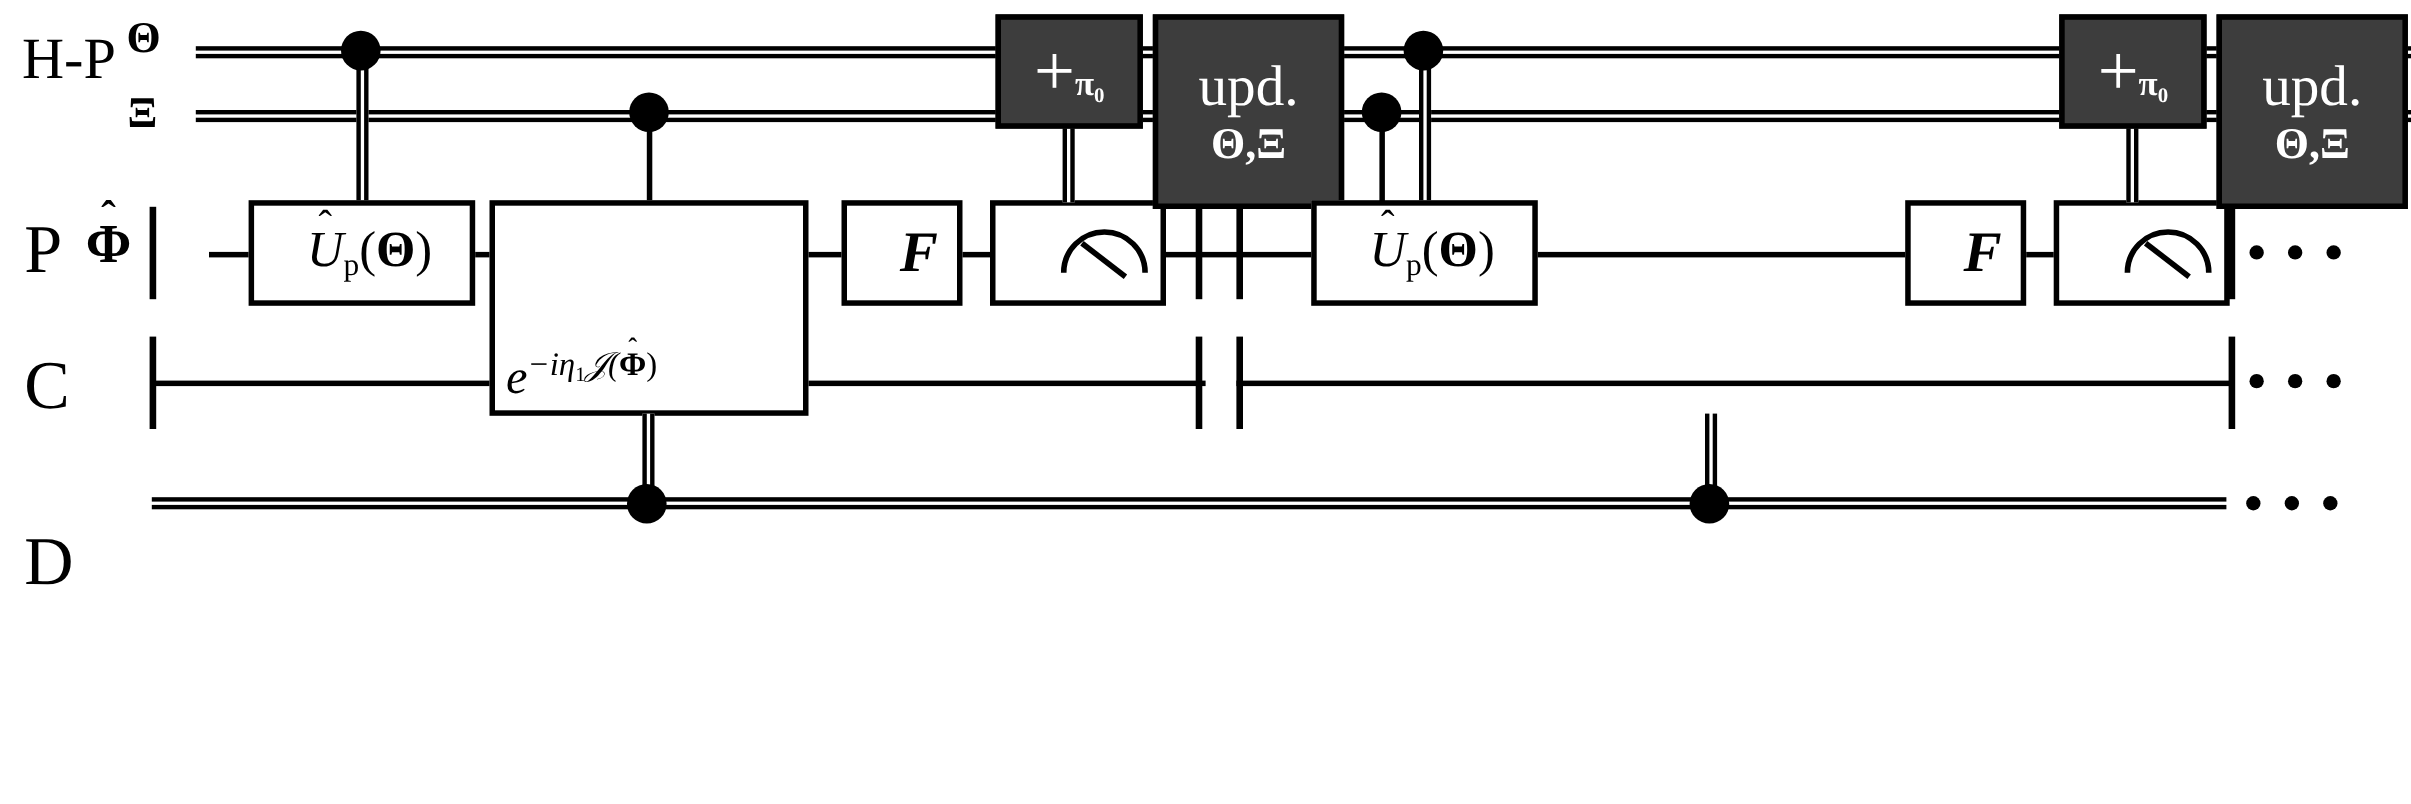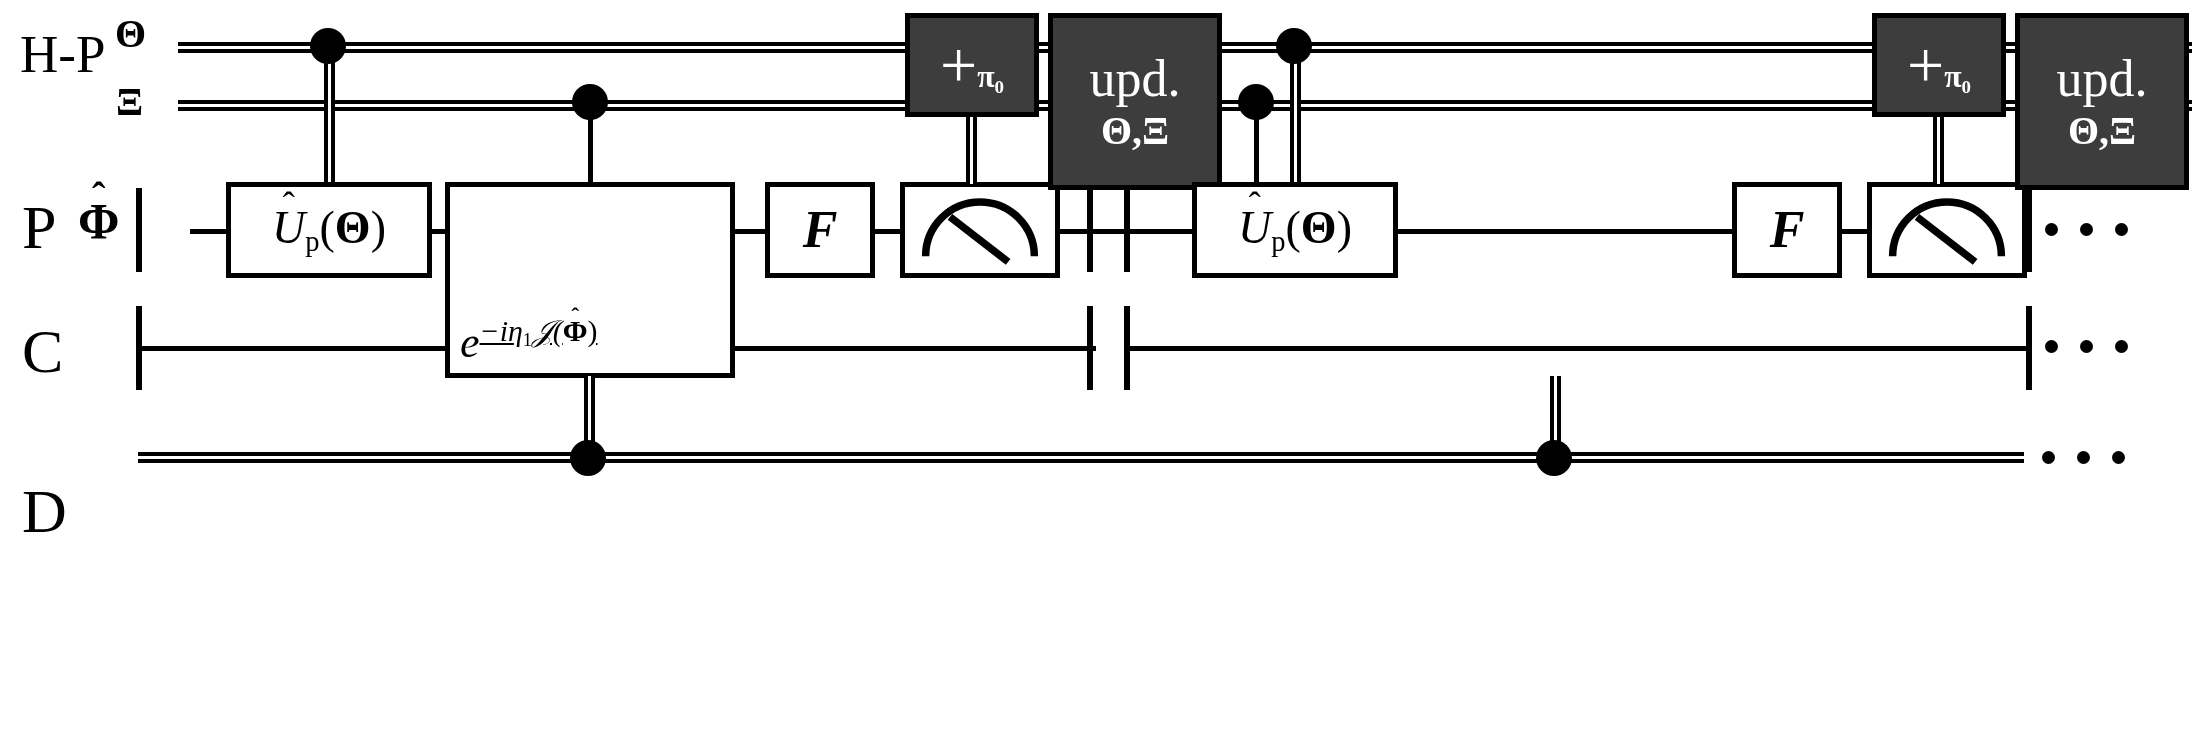--- a/index.html
+++ b/index.html
@@ -27,39 +27,40 @@
   
   .cdot{position:absolute;border-radius:50%;background:#000;}
 
   
   .rowlabel{position:absolute;color:#000;line-height:1;white-space:nowrap;}
 
   
   .gate{
     position:absolute;background:#ffffff;border:5px solid #000;
     box-sizing:border-box;display:flex;align-items:center;
-    justify-content:center;color:#000;line-height:1.05;
+    color:#000;line-height:1.05;
     text-align:center;
+    padding-left:48px;
   }
   
   .dgate{
     position:absolute;background:#3d3d3d;border:5px solid #000;
     box-sizing:border-box;display:flex;flex-direction:column;
     align-items:center;justify-content:center;color:#ffffff;
     line-height:1.0;text-align:center;
   }
 
   .ellipsis{position:absolute;display:flex;gap:22px;align-items:center;}
   .ellipsis i{display:block;width:13px;height:13px;border-radius:50%;background:#000;}
 
   
   .mi{font-style:italic;}
   .bsym{font-weight:bold;}
   sub{font-size:.62em;vertical-align:-0.28em;}
-  sup{font-size:.68em;vertical-align:0.55em;text-decoration:underline;}
+  sup{font-size:.68em;vertical-align:0.55em;}
   .hatwrap{position:relative;display:inline-block;}
   .hatwrap .hat{position:absolute;left:50%;transform:translateX(-50%);
                 top:-0.48em;font-size:.8em;font-style:normal;}
 </style>
 </head>
 <body>
 
 <div id="root">
 
   <div class="rowlabel" style="left:20px;top:28px;font-size:53px;">

